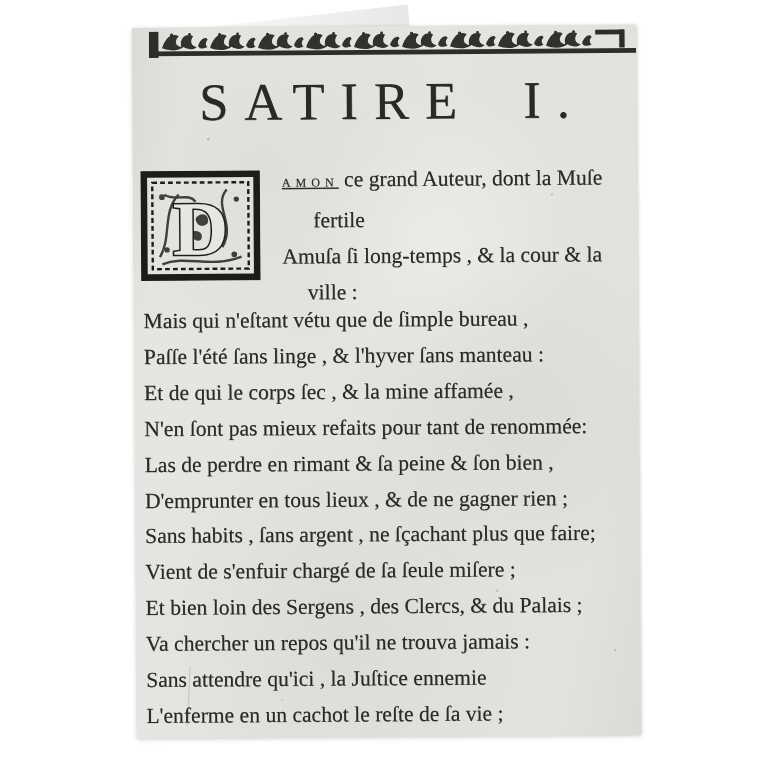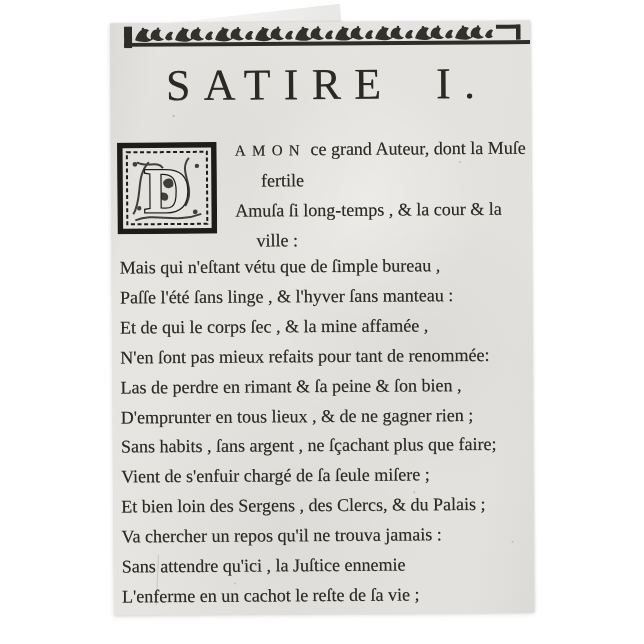--- a/index.html
+++ b/index.html
@@ -39,21 +39,21 @@
     color: #2a2924; text-shadow: 0.3px 0.3px 0.4px rgba(42,41,36,0.55);
     white-space: nowrap;
   }
   #dropcap { position: absolute; left: 6px; top: 119px; width: 100px; height: 92px; }
   .versetext {
     font-size: 18px; color: #2b2a24;
     text-shadow: 0.25px 0.25px 0.3px rgba(43,42,36,0.5);
     white-space: nowrap;
   }
   #opening { position: absolute; left: 124px; top: 112px; width: 296px; line-height: 30px; }
-  #opening .lead-caps { font-size: 15px; letter-spacing: 0.42em; }
+  #opening .lead-caps { font-size: 10px; letter-spacing: 0.42em; text-decoration: underline; }
   #opening .indent1 { padding-left: 26px; }
   #opening .indent2 { padding-left: 21px; }
   #verse { position: absolute; left: 8px; top: 230px; width: 412px; line-height: 29.9px; }
   .crease {
     position: absolute; left: 43px; top: 532px; width: 1px; height: 50px;
     background: rgba(60,55,45,0.16); transform: rotate(3deg);
   }
   .speck { position: absolute; width: 2px; height: 2px; border-radius: 50%; background: rgba(40,38,33,0.28); }
 </style>
 </head>

